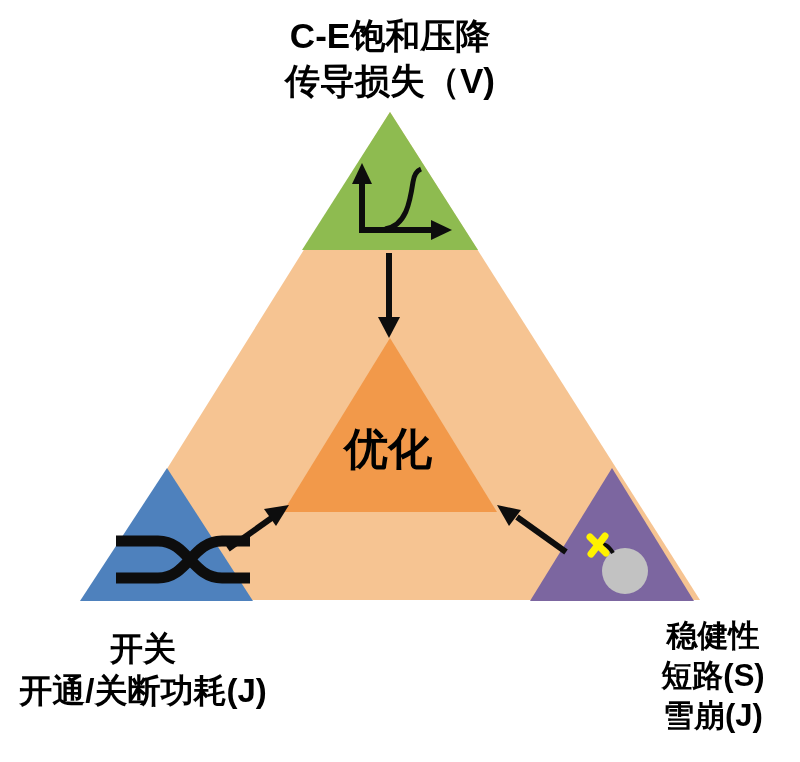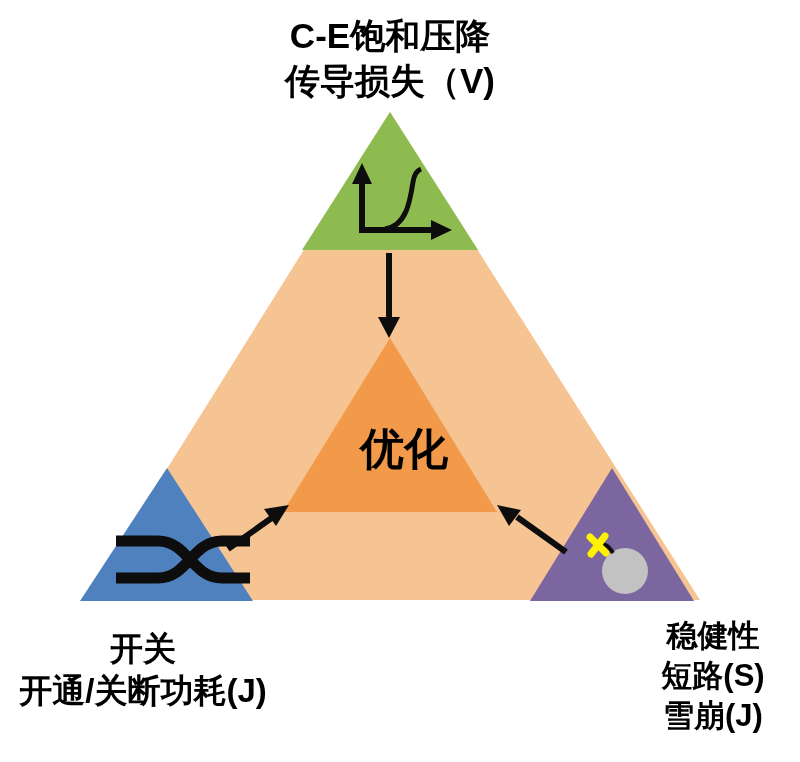--- a/index.html
+++ b/index.html
@@ -5,21 +5,21 @@
   html,body{margin:0;padding:0;background:#ffffff;}
   .stage{
     position:relative;width:800px;height:762px;background:#ffffff;
     font-family:"Liberation Sans",sans-serif;overflow:hidden;
   }
   .stage svg{position:absolute;left:0;top:0;}
   .label{position:absolute;color:#000;font-weight:700;text-align:center;white-space:nowrap;}
   .label-top{left:140px;top:13px;width:500px;font-size:35px;line-height:45px;}
   .label-bl{left:0px;top:628px;width:286px;font-size:33px;line-height:42px;}
   .label-br{left:613px;top:616px;width:200px;font-size:31px;line-height:40px;}
-  .label-center{left:299px;top:423px;width:210px;font-size:44px;line-height:52px;}
+  .label-center{left:283px;top:423px;width:210px;font-size:44px;line-height:52px;}
 </style>
 </head>
 <body>
 
 <div class="stage">
 
   <svg width="800" height="762" viewBox="0 0 800 762">
 
     <polygon points="390,112 85,600 700,600" fill="#F6C492"></polygon>
 

